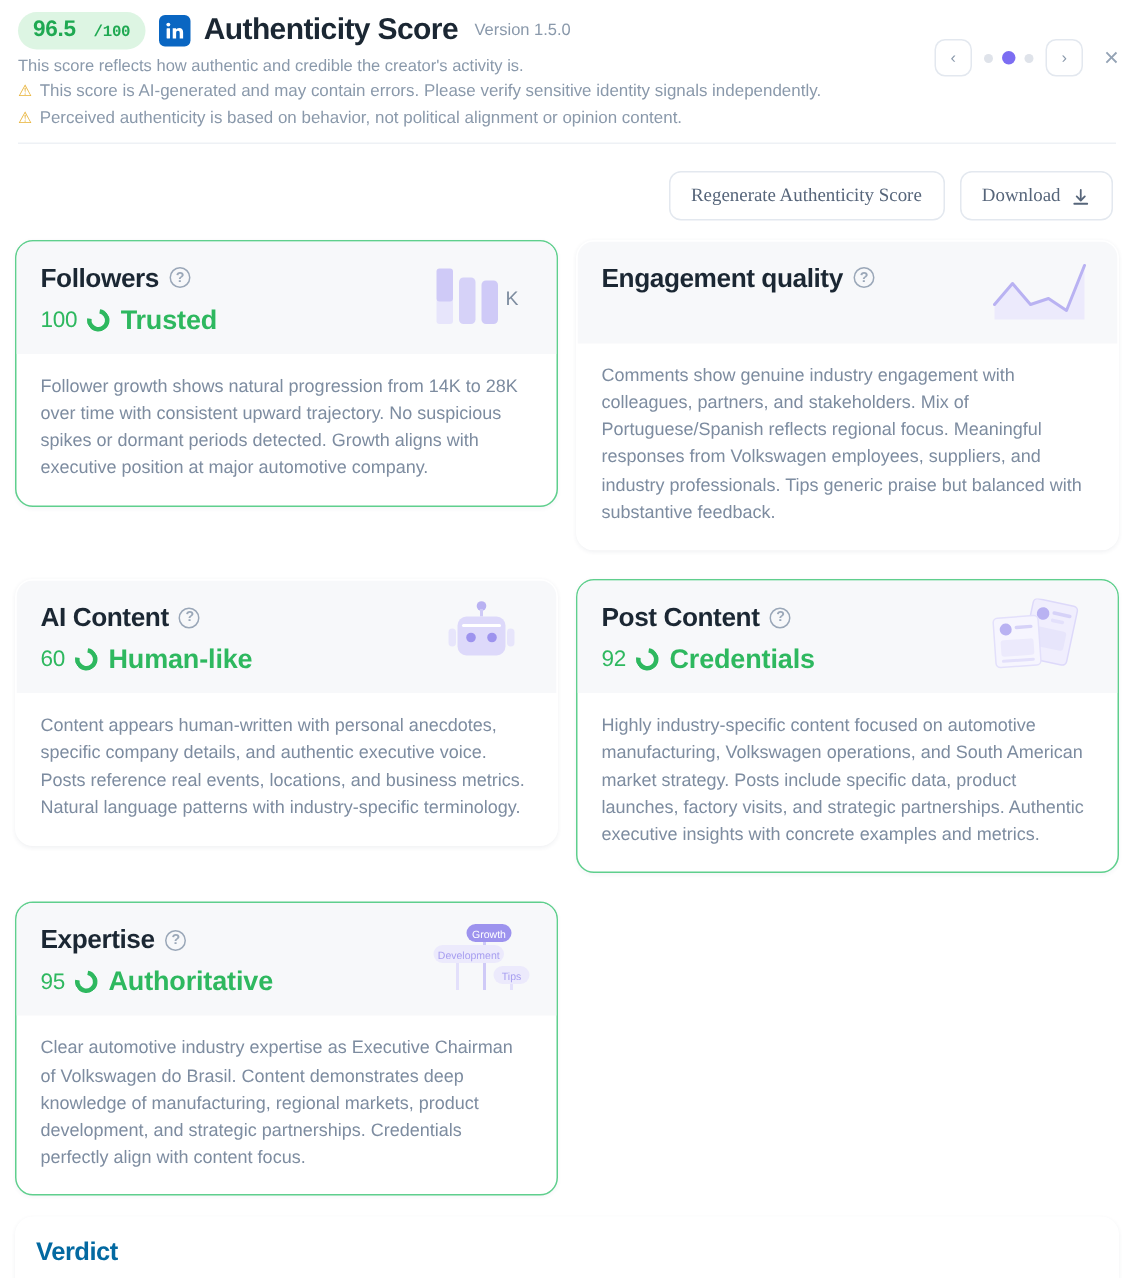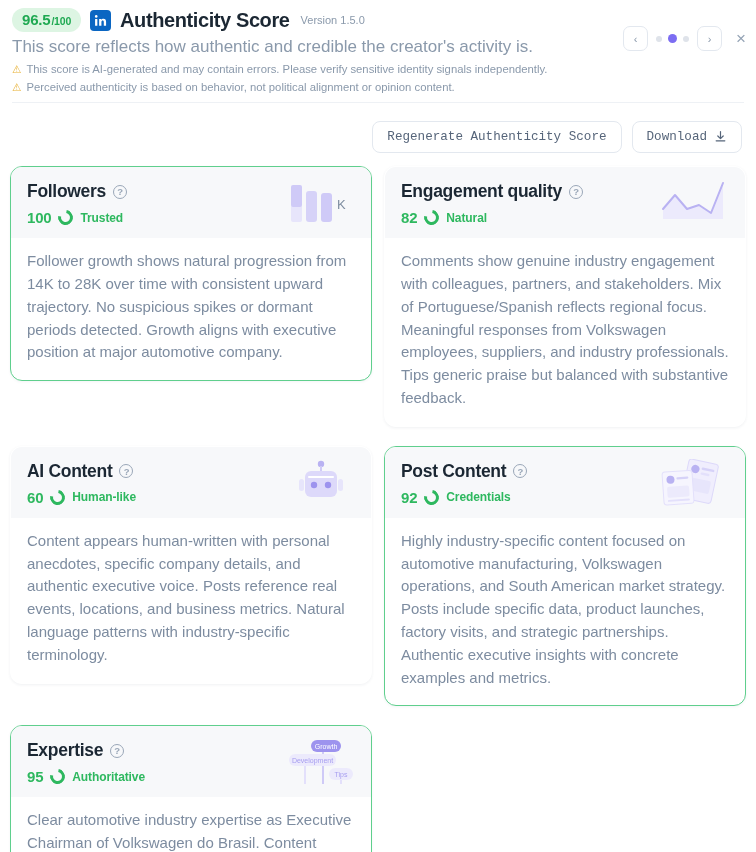--- a/index.html
+++ b/index.html
@@ -12,69 +12,69 @@
   }
   .page { width: 756px; height: 852px; position: relative; background:#fff; }
 
   
   .header { position: relative; padding: 8px 12px 6px 12px; background:#fff; }
   .hdr-top { display: flex; align-items: center; gap: 9px; }
   .score-badge {
     background: #ddf5e3; color: #1fa952; border-radius: 14px;
     padding: 4px 10px 5px 10px; font-size: 15px; font-weight: 700;
     letter-spacing: -0.2px; line-height: 1;
-    display:flex; align-items:baseline; gap:1px;
+    display:flex; align-items:baseline; gap:12px;
   }
-  .score-badge .den { font-size: 10.5px; font-weight: 700; }
+  .score-badge .den { font-size: 10.5px; font-weight: 700; font-family: Liberation Mono, monospace; }
   .li-icon { width: 21px; height: 21px; border-radius: 4px; background: #0a66c2;
     display:flex; align-items:center; justify-content:center; flex:0 0 auto; }
   .li-icon svg { display:block; }
   .hdr-title { font-size: 20px; font-weight: 700; color: #1b2733; letter-spacing: -0.4px; }
   .hdr-version { font-size: 11px; color: #8a99ab; font-weight: 400; margin-left: 2px; }
-  .hdr-sub { font-size: 17px; color: #8a99ab; margin-top: 4px; line-height:1.35; }
+  .hdr-sub { font-size: 11px; color: #8a99ab; margin-top: 4px; line-height:1.35; }
   .warn-line { display: flex; align-items: flex-start; gap: 5px; font-size: 11.3px;
     color: #8a99ab; margin-top: 3px; line-height:1.3; }
   .warn-ico { color: #e8b339; font-size: 10.5px; line-height: 1.35; flex:0 0 auto; }
 
   .hdr-right { position: absolute; right: 10px; top: 26px; display: flex; align-items: center; gap: 14px; }
   .pager { display: flex; align-items: center; gap: 8px; }
   .pg-btn { width: 25px; height: 25px; border: 1px solid #e3e8ef; border-radius: 7px;
     background: #fff; display:flex; align-items:center; justify-content:center;
     color: #8a99ab; font-size: 11px; cursor: pointer; }
   .dots { display:flex; align-items:center; gap: 6px; }
   .dot { width: 6px; height: 6px; border-radius: 50%; background: #dfe3ea; }
   .dot.active { width: 9px; height: 9px; background: #7c6df2; }
   .close-x { color: #94a3b5; font-size: 17px; cursor:pointer; line-height:1; font-weight:300;}
 
   .divider { height:1px; background:#eef1f5; margin-top: 8px; }
 
   
   .actions { display: flex; justify-content: flex-end; gap: 10px; padding: 12px 14px 0 0; }
   .btn { border: 1px solid #e3e8ef; background: #fff; border-radius: 8px;
     padding: 8px 14px; font-size: 12.6px; color: #56657a; cursor: pointer;
-    display:flex; align-items:flex-start; gap:7px; font-family:Liberation Mono, monospace; }
+    display:flex; align-items:flex-end; gap:7px; font-family:Liberation Serif, serif; }
 
   
   .grid { display: grid; grid-template-columns: 1fr 1fr; gap: 19px 12px;
     padding: 13px 10px 0 10px; align-items: start; }
   .card { background: #fff; border-radius: 12px; border: 1px solid transparent;
     box-shadow: 0 1px 3px rgba(40,60,90,0.07); overflow:hidden; }
   .card.hl { border-color: #5fcf8d; box-shadow: 0 1px 3px rgba(40,60,90,0.05); }
   .card-head { background: #f7f8fa; padding: 14px 16px 12px 16px; position: relative; min-height: 68px;}
   .card-title { font-size: 17.5px; font-weight: 700; color: #1b2733;
     letter-spacing: -0.3px; display:flex; align-items:center; gap: 7px; }
   .q-ico { width: 14px; height: 14px; border-radius: 50%; border: 1.3px solid #9aa7b8;
     color: #9aa7b8; font-size: 9.5px; display:flex; align-items:center; justify-content:center;
     font-weight: 700; cursor: pointer; flex:0 0 auto; }
   .card-score { display: flex; align-items: center; gap: 7px; margin-top: 7px; }
-  .score-num { font-size: 15px; font-weight: 700; color: #2eb85f; letter-spacing:-0.2px; }
+  .score-num { font-size: 15px; font-weight: 400; color: #2eb85f; letter-spacing:-0.2px; }
   .ring { width: 15px; height: 15px; border-radius: 50%; border: 3.4px solid #2eb85f;
     border-top-color: transparent; transform: rotate(-35deg); flex:0 0 auto; }
-  .score-label { font-size: 12px; font-weight: 700; color: #2eb85f; letter-spacing:-0.1px;}
-  .card-body { padding: 12px 16px 16px 16px; font-size: 15px; line-height: 1.52;
+  .score-label { font-size: 18px; font-weight: 700; color: #2eb85f; letter-spacing:-0.1px;}
+  .card-body { padding: 12px 16px 16px 16px; font-size: 12px; line-height: 1.52;
     color: #7d8ca0; }
   .card-art { position: absolute; right: 14px; top: 12px; width: 72px; height: 48px; }
 
   
   .verdict { margin: 14px 10px 0 10px; background: #fff; border-radius: 12px;
     box-shadow: 0 1px 3px rgba(40,60,90,0.07); padding: 14px 14px 16px 14px; }
   .verdict-title { font-size: 17px; font-weight: 700; color: #0369a1; letter-spacing: -0.3px; }
   .verdict-row { display: flex; gap: 12px; margin-top: 12px; align-items: stretch; }
   .v-left { background: #eef9f1; border-radius: 10px; padding: 14px 16px;
     width: 165px; flex: 0 0 165px; }
@@ -169,25 +169,20 @@
         </div>
       </div>
       <div class="card-body">Follower growth shows natural progression from 14K to 28K over time with consistent upward trajectory. No suspicious spikes or dormant periods detected. Growth aligns with executive position at major automotive company.</div>
     </div>
 
     <div class="card">
       <div class="card-head">
         <div class="card-title">
           <span>Engagement quality</span>
           <span class="q-ico">?</span>
-        </div>
-        <div class="card-score">
-          <span class="score-num">82</span>
-          <span class="ring"></span>
-          <span class="score-label">Natural</span>
         </div>
         <div class="card-art">
           <svg width="72" height="48" viewBox="0 0 72 48">
             <path d="M4 40 L4 30 L16 16 L28 30 L40 26 L52 34 L64 4 L64 40 Z" fill="#eceafc"></path>
             <path d="M4 30 L16 16 L28 30 L40 26 L52 34 L64 4" fill="none" stroke="#b9b2f2" stroke-width="2" stroke-linecap="round" stroke-linejoin="round"></path>
           </svg>
         </div>
       </div>
       <div class="card-body">Comments show genuine industry engagement with colleagues, partners, and stakeholders. Mix of Portuguese/Spanish reflects regional focus. Meaningful responses from Volkswagen employees, suppliers, and industry professionals. Tips generic praise but balanced with substantive feedback.</div>
     </div>

